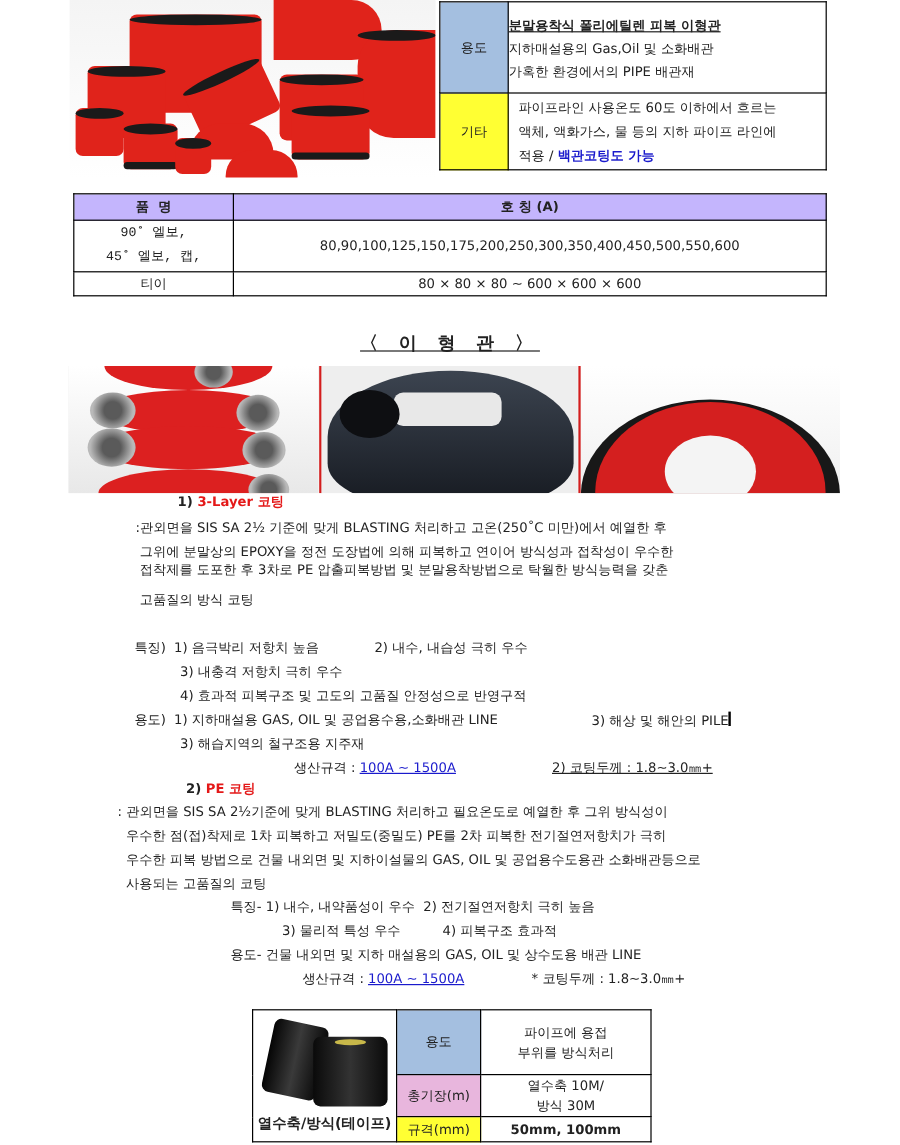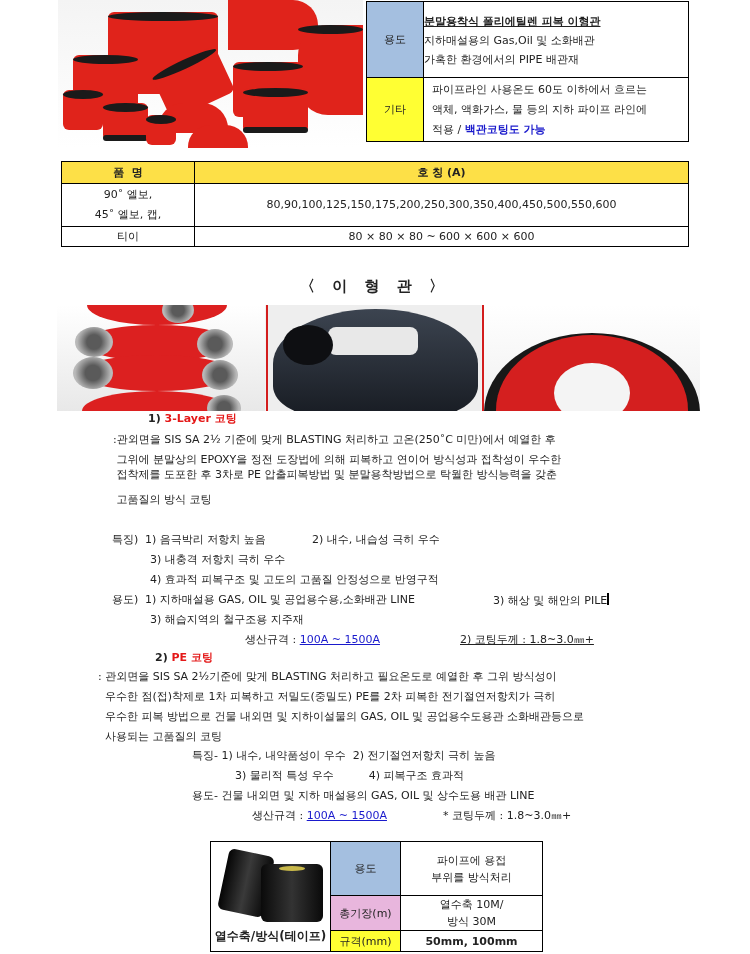--- a/index.html
+++ b/index.html
@@ -25,27 +25,27 @@
   .lbl-blue { background: #a4bfe0; }
   .lbl-yellow { background: #ffff33; }
   .info-value-1 { text-align: left; line-height: 19px; padding-top: 2px; }
   .info-value-1 .title { font-weight: bold; text-decoration: underline; }
   .info-value-2 { padding-left: 8px; line-height: 20px; }
   .blue-bold { color: #1a1acc; font-weight: bold; }
 
   
   .spec-table { left: 61px; top: 161px; width: 628px; border-collapse: collapse; border: 1px solid #000; }
   .spec-table th, .spec-table td { border: 1px solid #000; text-align: center; font-size: 11px; }
-  .spec-table th { background: #fde047; height: 22px; font-weight: bold; }
-  .spec-table td.col1 { width: 133px; }
+  .spec-table th { background: #c4b5fd; height: 22px; font-weight: bold; }
+  .spec-table td.col1 { width: 133px; font-family: Liberation Mono, monospace; }
   .row-multi td { height: 43px; line-height: 20px; }
   .row-single td { height: 20px; }
 
   
-  .section-title { left: 0; width: 750px; top: 277px; text-align: center; font-size: 15px; font-weight: bold; letter-spacing: 6px; }
+  .section-title { left: 0; width: 750px; top: 277px; text-align: center; font-size: 15px; font-weight: bold; letter-spacing: 6px; text-decoration: underline; }
 
   
   .strip { left: 57px; top: 305px; width: 643px; height: 106px; background: #f2f2f2; overflow: hidden; }
   .strip-panel { position: absolute; top: 0; height: 106px; overflow: hidden; }
   .divider { position: absolute; top: 0; width: 2px; height: 106px; background: #d31d1d; }
   .elbow-red { position: absolute; background: #dc2020; border-radius: 50%; }
   .steel { position: absolute; background: radial-gradient(circle, #5a5a5a 30%, #b9b9b9 70%); border-radius: 50%; }
 
   
   .txt { position: absolute; font-size: 11px; white-space: pre; line-height: 14px; }

